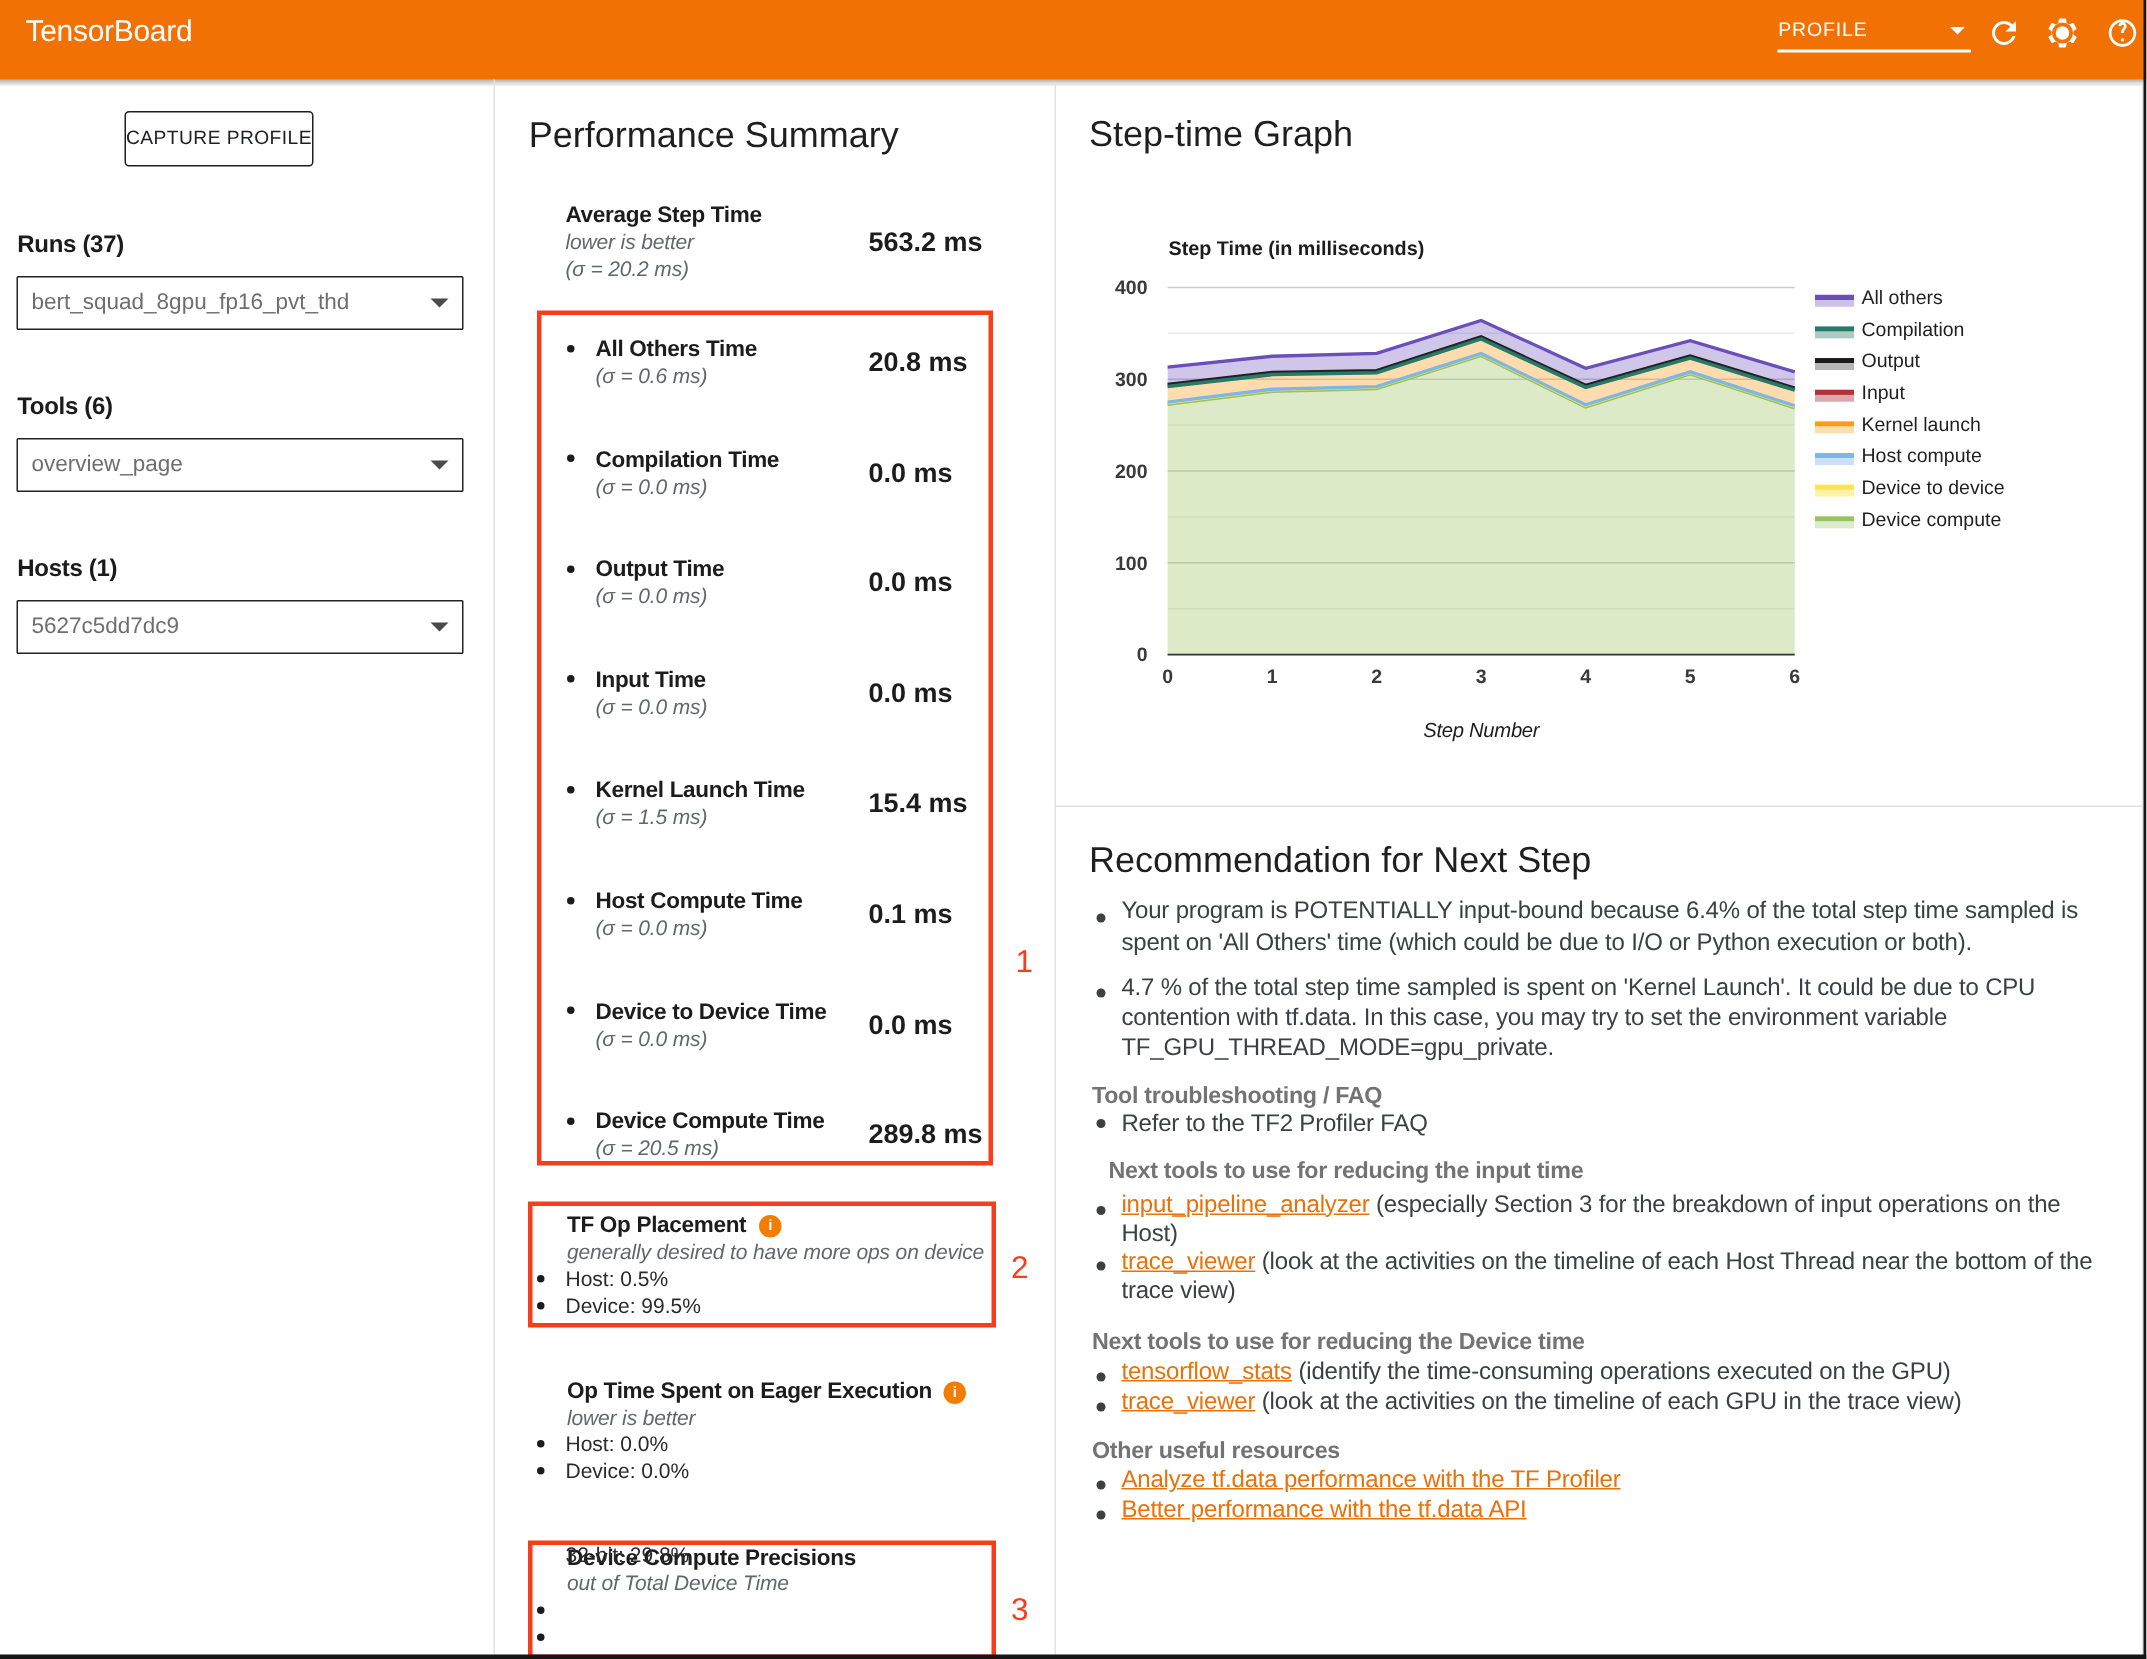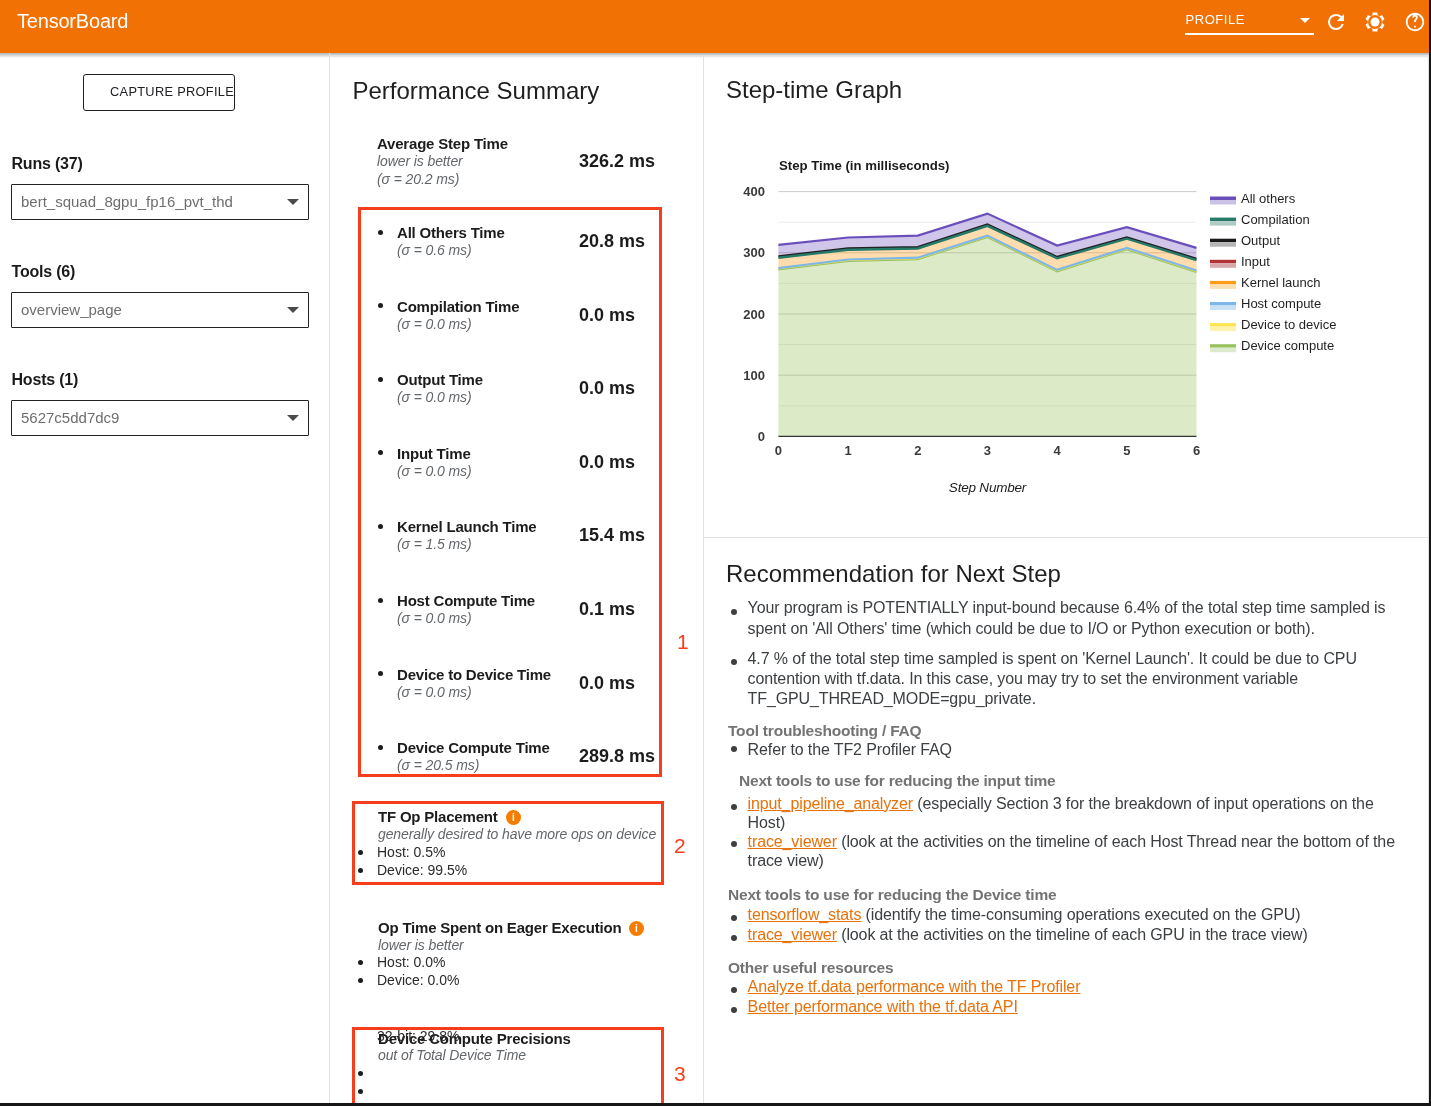--- a/index.html
+++ b/index.html
@@ -7,22 +7,22 @@
        font-family:"Liberation Sans",sans-serif;color:#212121;}
   .abs{position:absolute;white-space:nowrap;}
   
   #toolbar{position:absolute;left:0;top:0;width:1431px;height:53px;background:#f17105;}
   #tbshadow{position:absolute;left:0;top:53px;width:1431px;height:5px;
      background:linear-gradient(to bottom,rgba(0,0,0,0.30),rgba(0,0,0,0.0));}
   
   .vline{position:absolute;width:1px;background:#e2e2e2;}
   .hline{position:absolute;height:1px;background:#e2e2e2;}
   
-  #capture{position:absolute;left:83px;top:74px;width:152px;height:37px;box-sizing:border-box;
-     border:1.5px solid #1f1f1f;border-radius:3px;text-align:right;line-height:34px;
+  #capture{position:absolute;left:83px;top:74px;width:126px;height:37px;box-sizing:border-box;
+     border:1.5px solid #1f1f1f;border-radius:3px;text-align:center;line-height:34px;
      font-size:12.8px;letter-spacing:0.3px;color:#202124;}
   .sblabel{position:absolute;left:11.5px;font-size:16px;font-weight:bold;letter-spacing:-0.2px;color:#1b1b1b;}
   .sbselect{position:absolute;left:11px;width:298px;height:36px;box-sizing:border-box;
      border:1.5px solid #222;border-radius:1px;font-size:15px;color:#6e6e6e;
      line-height:33px;padding-left:9px;}
   .sbarrow{position:absolute;width:0;height:0;border-left:6px solid transparent;
      border-right:6px solid transparent;border-top:6px solid #4a4a4a;}
   
   .h1{position:absolute;font-size:24px;color:#1f1f1f;white-space:nowrap;}
   .mtitle{position:absolute;font-size:15px;font-weight:bold;letter-spacing:-0.2px;color:#1c1c1c;white-space:nowrap;}
@@ -76,21 +76,21 @@
 <div class="sbarrow" style="left:287px;top:306.5px;"></div>
 <div class="sblabel" style="top:371px;">Hosts (1)</div>
 <div class="sbselect" style="top:400px;">5627c5dd7dc9</div>
 <div class="sbarrow" style="left:287px;top:414.5px;"></div>
 
 <div class="h1" style="left:352.5px;top:77px;">Performance Summary</div>
 
 <div class="mtitle" style="left:377px;top:134.5px;">Average Step Time</div>
 <div class="msub" style="left:377px;top:153px;">lower is better</div>
 <div class="msub" style="left:377px;top:170.5px;">(σ = 20.2 ms)</div>
-<div class="mval" style="left:579px;top:151px;">326.2 ms</div>
+<div class="mval" style="left:579px;top:151px;">563.2 ms</div>
 
 <div class="redbox" style="left:358px;top:207px;width:304px;height:570px;"></div>
 <div class="rednum" style="left:677px;top:630px;">1</div>
 
 <div class="bdot" style="left:378px;top:229.5px;"></div>
 <div class="mtitle" style="left:397px;top:224px;">All Others Time</div>
 <div class="msub" style="left:397px;top:242px;">(σ = 0.6 ms)</div>
 <div class="mval" style="left:579px;top:231px;">20.8 ms</div>
 <div class="bdot" style="left:378px;top:303.1px;"></div>
 <div class="mtitle" style="left:397px;top:297.6px;">Compilation Time</div>

